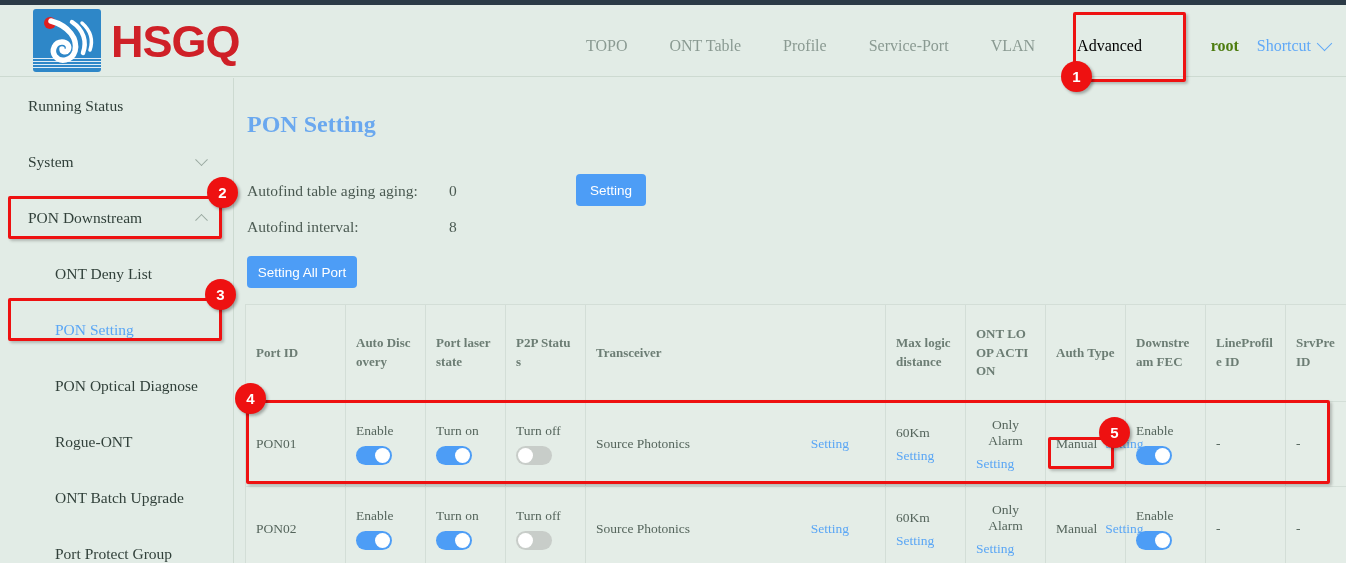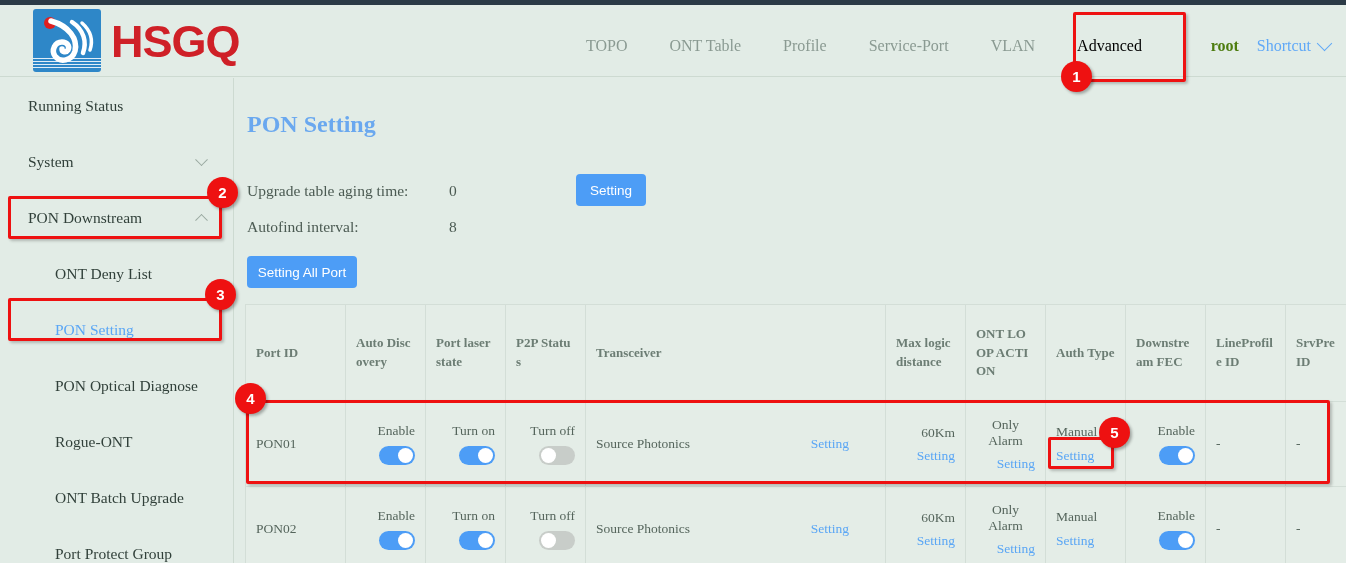--- a/index.html
+++ b/index.html
@@ -128,22 +128,22 @@
     border: 1px solid #d3ded7; vertical-align: middle;
     padding: 6px 10px; font-size: 13px; color: #55655c;
   }
   thead th {
     height: 97px; font-weight: bold; color: #6c7d74;
     text-align: left; word-break: break-all; line-height: 1.45;
     background: #e4ede7;
   }
   tbody td { height: 85px; background: #e4ede7; font-size: 13.5px; }
   td.cell-center { text-align: center; }
-  .cell-stack { display: flex; flex-direction: column; align-items: flex-end; gap: 7px; }
-  .cell-stack-left { display: flex; flex-direction: column; align-items: flex-start; gap: 8px; }
+  .cell-stack { display: flex; flex-direction: column; align-items: flex-start; gap: 7px; }
+  .cell-stack-left { display: flex; align-items: flex-start; gap: 8px; }
   .link {
     color: #5aa6f5; font-size: 13.5px; cursor: pointer;
     font-family: "Liberation Serif", serif;
   }
   .transceiver-cell { display: flex; align-items: center; justify-content: space-between; padding-right: 26px; }
 
   
   .toggle {
     width: 36px; height: 19px; border-radius: 10px; position: relative;
     cursor: pointer; flex: none;
@@ -247,21 +247,21 @@
     <div class="side-item child">
       <span>Port Protect Group</span>
     </div>
   </div>
 
   <div class="main">
 
     <div class="page-title">PON Setting</div>
 
     <div class="form-row" style="top:104px;">
-      <span class="lbl">Upgrade table aging time:</span>
+      <span class="lbl">Autofind table aging aging:</span>
       <span class="val">0</span>
     </div>
 
     <div class="form-row" style="top:140px;">
       <span class="lbl">Autofind interval:</span>
       <span class="val">8</span>
     </div>
 
     <button class="btn btn-setting">Setting</button>
     <button class="btn btn-all">Setting All Port</button>

